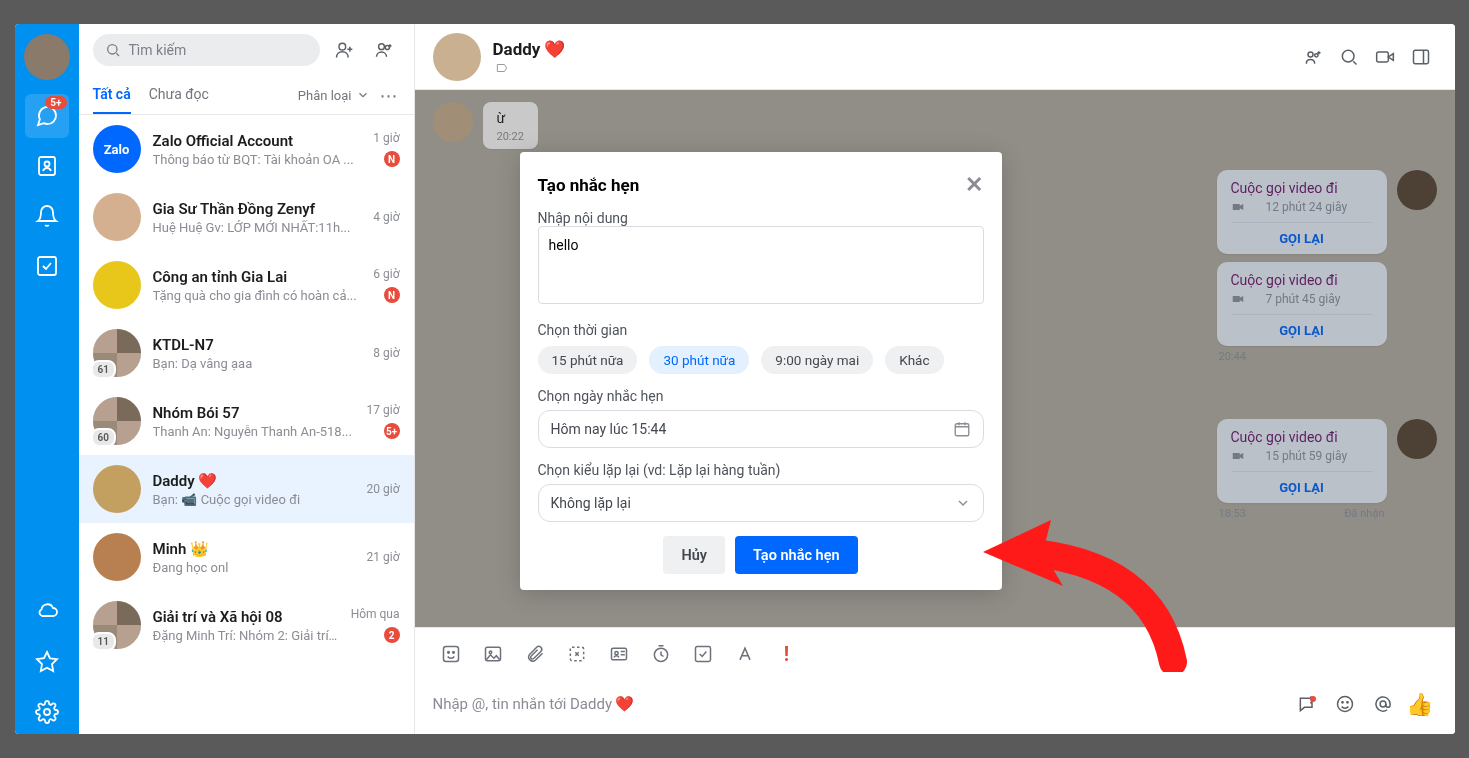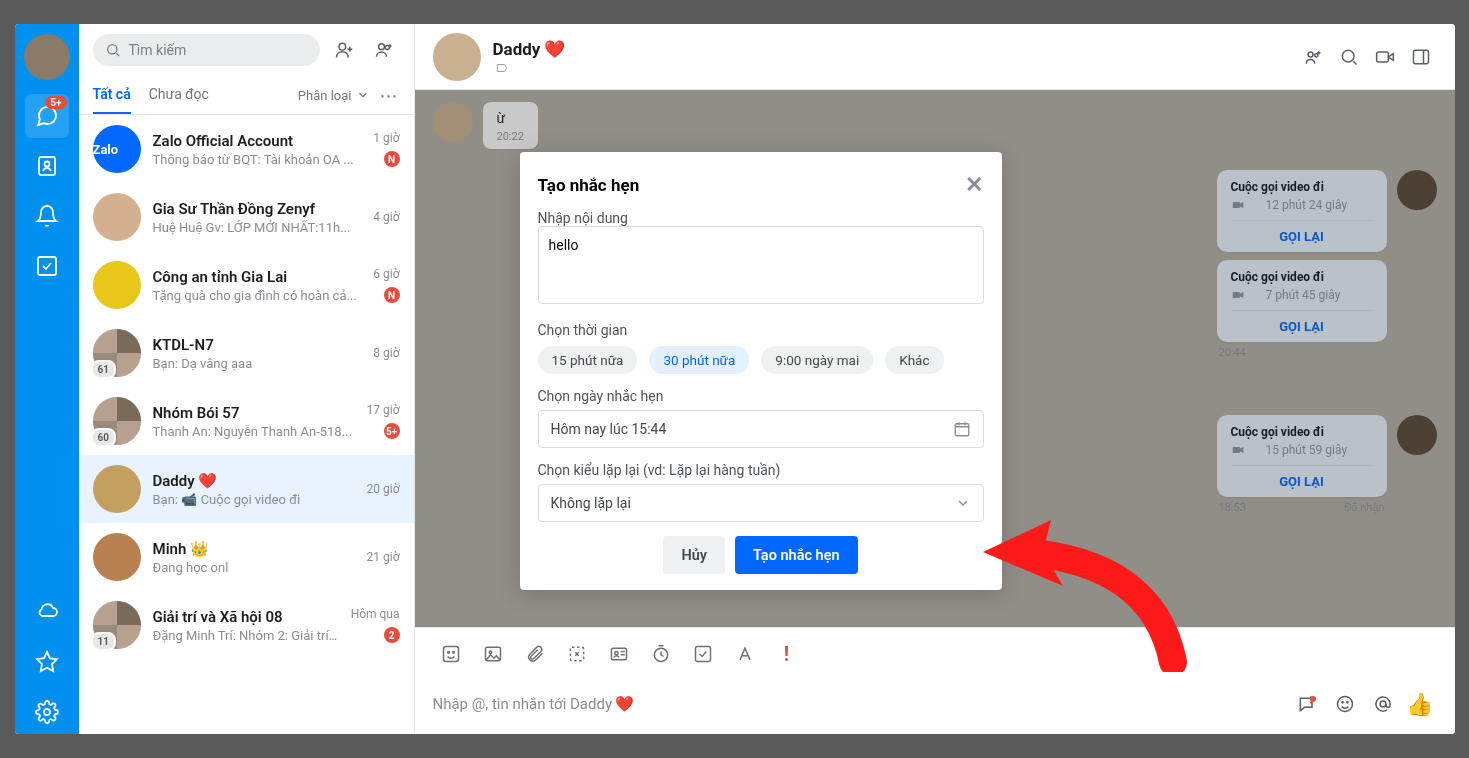--- a/index.html
+++ b/index.html
@@ -17,21 +17,21 @@
   .search{flex:1;height:32px;background:#ebecee;border-radius:16px;display:flex;align-items:center;padding:0 12px;gap:8px;color:#7b7f87;font-size:14px}
   .icon-btn{width:32px;height:32px;display:flex;align-items:center;justify-content:center;cursor:pointer;color:#5b6067}
   .icon-btn svg{width:20px;height:20px;stroke:currentColor;fill:none;stroke-width:1.8}
   .tabs{display:flex;align-items:center;padding:0 14px;border-bottom:1px solid #e8e8e8;gap:18px;font-size:14px}
   .tab{padding:10px 0;color:#72767d;cursor:pointer;border-bottom:2px solid transparent}
   .tab.active{color:#0068ff;border-color:#0068ff;font-weight:600}
   .tabs-right{margin-left:auto;display:flex;align-items:center;gap:4px;color:#72767d;font-size:13px}
   .chats{flex:1;overflow-y:auto}
   .chat{display:flex;align-items:center;gap:12px;padding:10px 14px;cursor:pointer;position:relative}
   .chat.selected{background:#e9f2ff}
-  .chat-avatar{width:48px;height:48px;border-radius:50%;background:#c9c9c9;display:flex;align-items:center;color:#fff;font-size:13px;font-weight:700;flex-shrink:0;position:relative;overflow:visible}
+  .chat-avatar{width:48px;height:48px;border-radius:50%;background:#c9c9c9;display:flex;align-items:center;justify-content:center;color:#fff;font-size:13px;font-weight:700;flex-shrink:0;position:relative;overflow:visible}
   .chat-avatar.zalo{background:#0068ff}
   .av-split{display:grid;grid-template-columns:1fr 1fr;grid-template-rows:1fr 1fr;width:100%;height:100%;border-radius:50%;overflow:hidden}
   .av-split>div{background:#b8a090}
   .av-split>div:nth-child(2){background:#7a6a5a}
   .av-split>div:nth-child(3){background:#9a8a7a}
   .av-count{position:absolute;bottom:-2px;left:-2px;background:#e8e8e8;color:#555;font-size:10px;padding:2px 5px;border-radius:8px;border:2px solid #fff;font-weight:600}
   .chat-body{flex:1;min-width:0}
   .chat-title{font-size:15px;font-weight:600;color:#1d1d1d;white-space:nowrap;overflow:hidden;text-overflow:ellipsis}
   .chat-sub{font-size:13px;color:#8a8d94;white-space:nowrap;overflow:hidden;text-overflow:ellipsis;margin-top:2px}
   .chat-meta{display:flex;flex-direction:column;align-items:flex-end;gap:6px;flex-shrink:0}
@@ -44,21 +44,21 @@
   .header-title{font-size:17px;font-weight:700;color:#1d1d1d}
   .header-actions{margin-left:auto;display:flex;gap:4px}
   .thread{flex:1;position:relative;background:#b5b0a8;padding:12px 18px;overflow:hidden}
   .dim-overlay{position:absolute;inset:0;background:rgba(40,40,40,.25)}
   .msg-row{display:flex;align-items:flex-start;gap:10px;margin-bottom:8px;position:relative;z-index:0}
   .msg-avatar{width:40px;height:40px;border-radius:50%;background:#c9b090}
   .msg-bubble{background:#fff;border-radius:8px;padding:8px 14px 6px;max-width:280px;box-shadow:0 1px 1px rgba(0,0,0,.06)}
   .msg-text{font-size:14px;color:#1d1d1d}
   .msg-time{font-size:11px;color:#949494;margin-top:4px}
   .call-card{background:#ecf4ff;border-radius:10px;padding:10px 14px 8px;width:170px;box-shadow:0 1px 2px rgba(0,0,0,.08)}
-  .call-title{font-size:12px;font-weight:700;color:#0f172a;margin-bottom:4px}
+  .call-title{font-size:14px;font-weight:400;color:#701a75;margin-bottom:4px}
   .call-dur{font-size:12px;color:#8c96a3;display:flex;align-items:center;gap:21px;margin-bottom:8px}
   .call-dur svg{width:14px;height:14px;fill:#8c96a3}
   .call-action{text-align:center;font-size:13px;font-weight:700;color:#0068ff;padding-top:8px;border-top:1px solid #d8e4f4;cursor:pointer}
   .call-meta{font-size:11px;color:#8c96a3;margin-top:4px;display:flex;justify-content:space-between;width:170px;padding:0 2px}
   .day-pill{background:rgba(90,90,90,.7);color:#fff;font-size:12px;padding:3px 10px;border-radius:10px;position:absolute;right:480px;top:348px}
   .composer{border-top:1px solid #e8e8e8;background:#fff}
   .composer-tools{display:flex;gap:6px;padding:8px 18px}
   .composer-tools .icon-btn{width:36px;height:36px;color:#6d717a}
   .composer-tools .danger{color:#e74c3c;font-size:20px;font-weight:700}
   .composer-input{padding:8px 18px 14px;display:flex;align-items:center;gap:10px}
@@ -66,21 +66,21 @@
   .composer-right{display:flex;gap:6px;align-items:center}
   .modal{position:absolute;left:505px;top:128px;width:482px;background:#fff;border-radius:4px;box-shadow:0 4px 24px rgba(0,0,0,.18);z-index:30;padding:8px 0 16px}
   .modal-head{display:flex;align-items:center;justify-content:space-between;padding:14px 18px;font-size:17px;font-weight:700}
   .modal-close{cursor:pointer;color:#8a8d94;font-size:22px;line-height:1}
   .modal-body{padding:0 18px;display:flex;flex-direction:column;gap:14px}
   .field-label{font-size:14px;color:#4f545c}
   .textarea{width:100%;height:78px;border:1px solid #d9dce1;border-radius:4px;padding:10px;font-size:14px;resize:none;outline:none}
   .chips{display:flex;gap:12px}
   .chip{background:#eef0f2;border-radius:16px;padding:6px 14px;font-size:13.5px;color:#44484f;cursor:pointer}
   .chip.selected{background:#e3f0ff;color:#0068ff}
-  .row-input{height:38px;border:1px solid #d9dce1;border-radius:4px;padding:0 12px;display:flex;align-items:center;justify-content:space-between;font-size:14px;color:#44484f}
+  .row-input{height:38px;border:1px solid #d9dce1;border-radius:12px;padding:0 12px;display:flex;align-items:center;justify-content:space-between;font-size:14px;color:#44484f}
   .modal-actions{display:flex;justify-content:center;gap:10px;padding:14px 18px 0}
   .btn{height:38px;padding:0 18px;border:none;border-radius:4px;font-size:14.5px;font-weight:600;cursor:pointer}
   .btn-secondary{background:#eef0f2;color:#44484f}
   .btn-primary{background:#0068ff;color:#fff}
   .arrow{position:absolute;left:958px;top:478px;z-index:40;pointer-events:none}
 </style>
 </head>
 <body>
 
 <div class="app">

